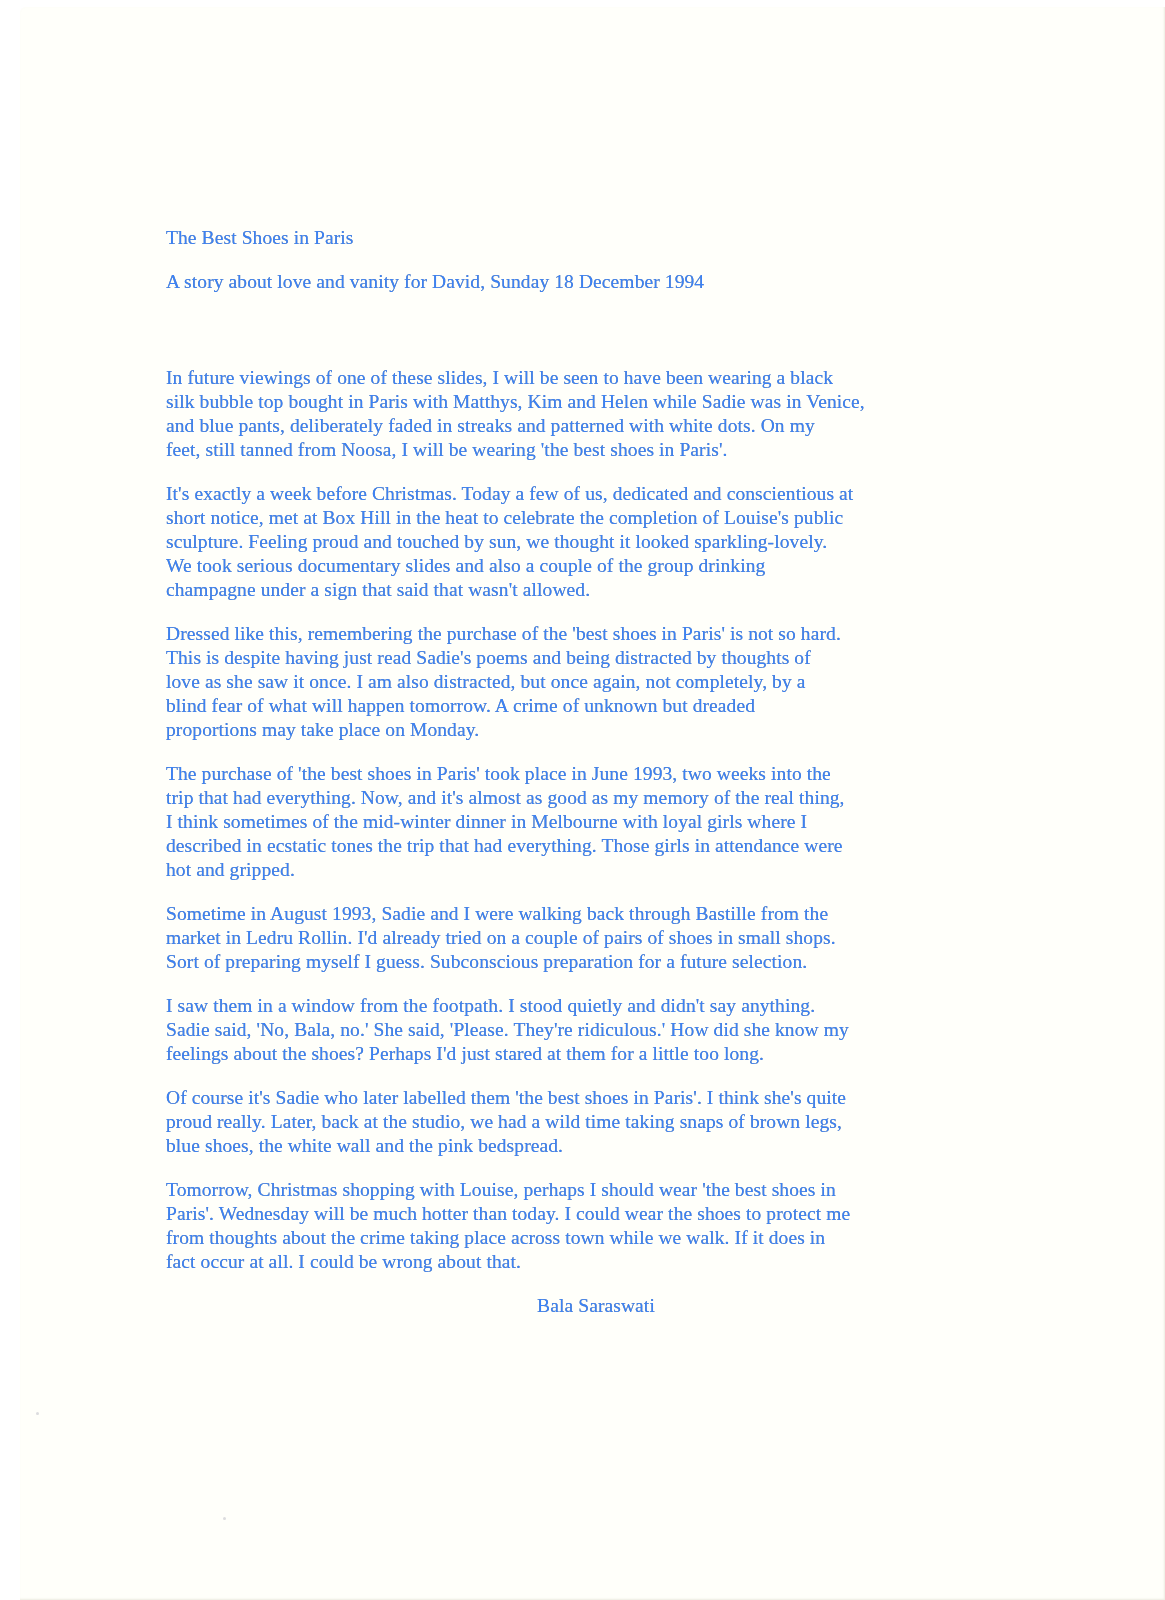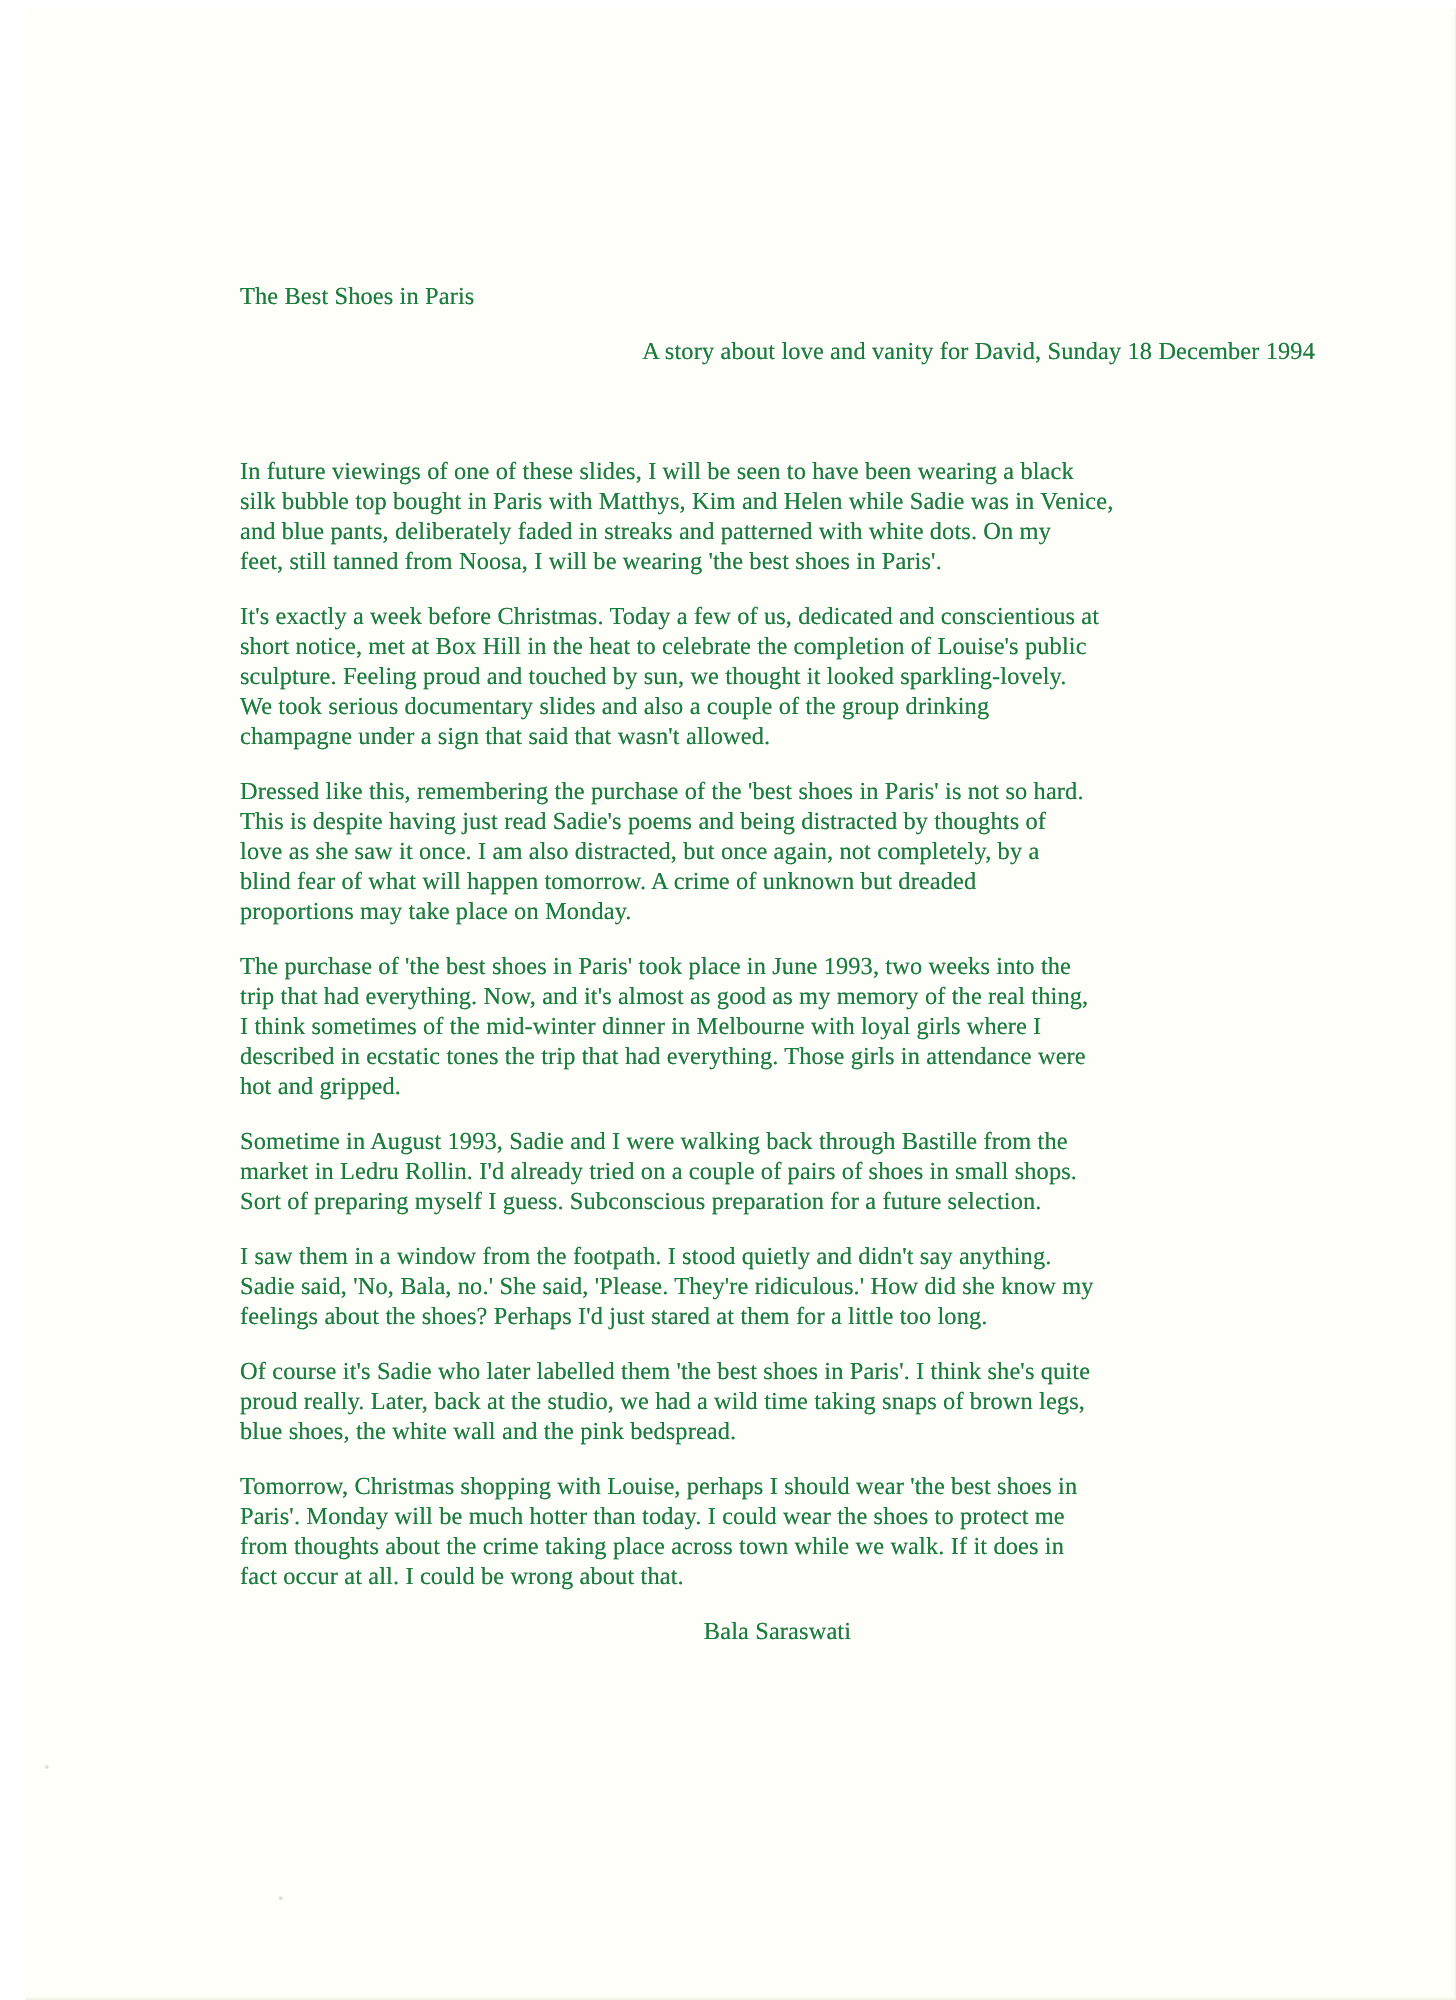--- a/index.html
+++ b/index.html
@@ -20,37 +20,36 @@
     left: 20px;
     top: 7px;
     right: 0;
     bottom: 0;
     background: #fffffa;
     border-top-left-radius: 6px;
     box-shadow: -1px -1px 2px rgba(200, 200, 180, 0.35) inset;
   }
   .content {
     position: absolute;
-    left: 172px;   
+    left: 146px;   
     top: 219px;    
     width: 860px;
-    color: #15803d;
+    color: #3b82f6;
     font-size: 19.5px;
     line-height: 24px;
     letter-spacing: 0.1px;
     text-shadow: 0 0 0.4px rgba(46, 43, 37, 0.55); 
   }
   .title {
     margin: 0 0 20px 0;
     font-size: 19.5px;
     font-weight: normal;
   }
   .subtitle {
     margin: 16px 0 72px 0;
-    text-align: right;
   }
   .para {
     margin: 0 0 20px 0;
     white-space: pre-line; 
   }
   .signature {
     margin: 10px 0 0 0;
     text-align: center;
   }
   .speck {
@@ -94,21 +93,21 @@
         <p class="para">Sometime in August 1993, Sadie and I were walking back through Bastille from the
 market in Ledru Rollin. I'd already tried on a couple of pairs of shoes in small shops.
 Sort of preparing myself I guess. Subconscious preparation for a future selection.</p>
         <p class="para">I saw them in a window from the footpath. I stood quietly and didn't say anything.
 Sadie said, 'No, Bala, no.' She said, 'Please. They're ridiculous.' How did she know my
 feelings about the shoes? Perhaps I'd just stared at them for a little too long.</p>
         <p class="para">Of course it's Sadie who later labelled them 'the best shoes in Paris'. I think she's quite
 proud really. Later, back at the studio, we had a wild time taking snaps of brown legs,
 blue shoes, the white wall and the pink bedspread.</p>
         <p class="para">Tomorrow, Christmas shopping with Louise, perhaps I should wear 'the best shoes in
-Paris'. Monday will be much hotter than today. I could wear the shoes to protect me
+Paris'. Wednesday will be much hotter than today. I could wear the shoes to protect me
 from thoughts about the crime taking place across town while we walk. If it does in
 fact occur at all. I could be wrong about that.</p>
       </div>
     <p class="signature">Bala Saraswati</p>
   </div>
 </div>
 
 <div class="speck s1"></div>
 <div class="speck s2"></div>
 

